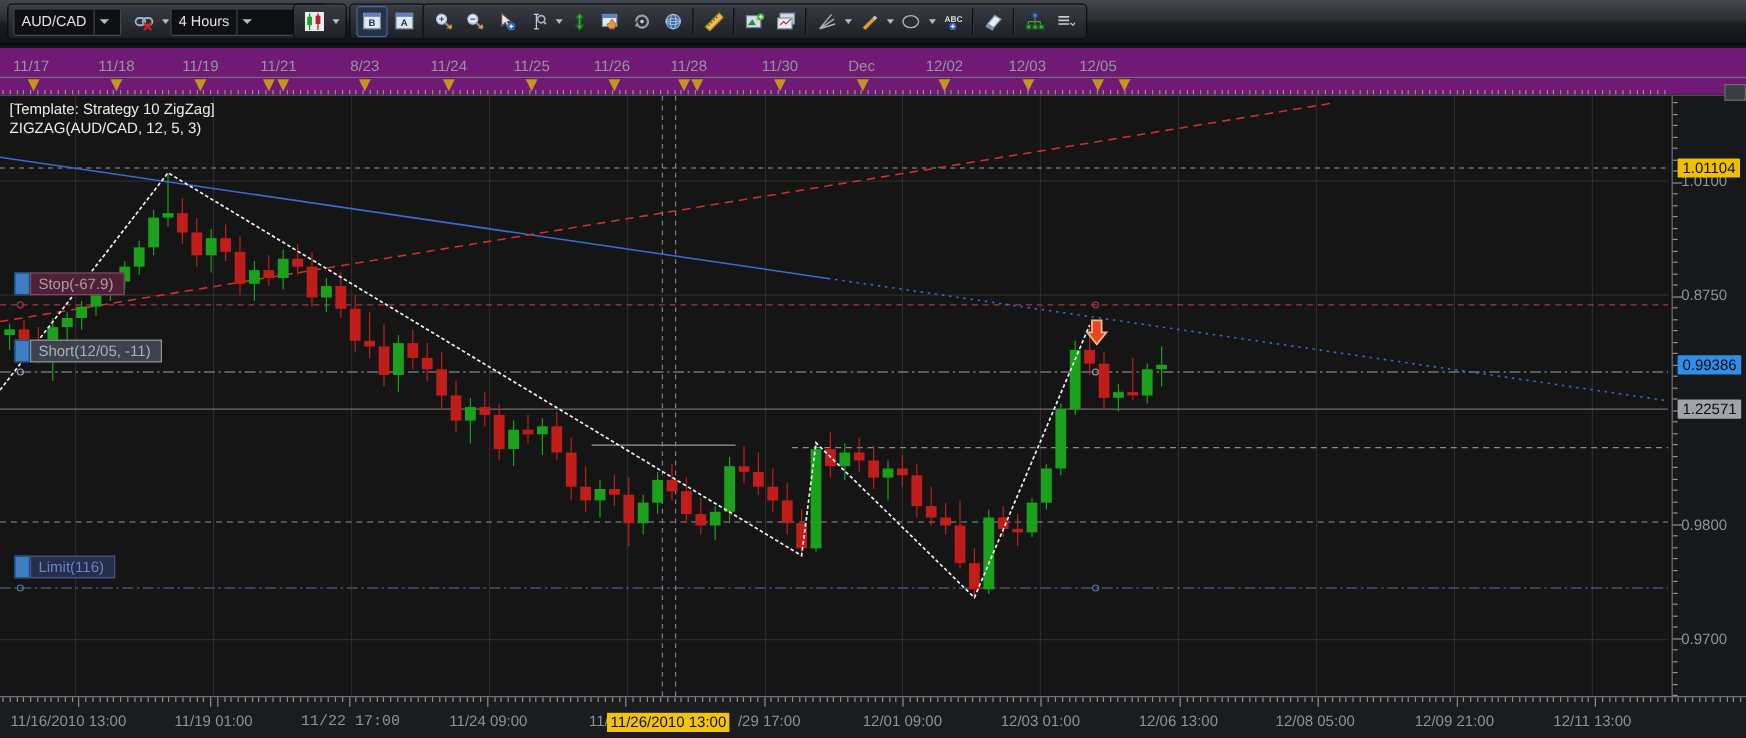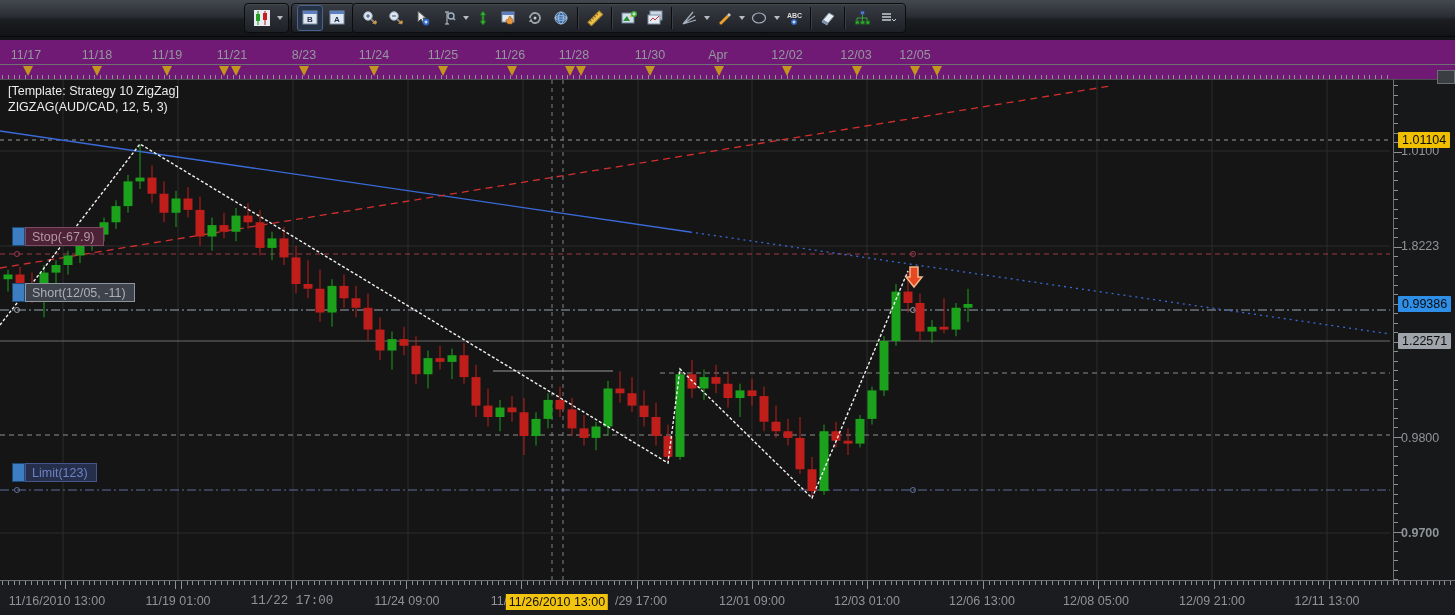--- a/index.html
+++ b/index.html
@@ -60,20 +60,46 @@
   .ttick{position:absolute;top:0;width:1px;background:#8d8f93;}
   .tlabel{position:absolute;top:13px;transform:translateX(-50%);color:#8f9297;font-size:12.5px;white-space:nowrap;}
   .tlabel.hl{background:#f2c40f;color:#111;padding:1px 3px;z-index:3;}
 </style>
 </head>
 <body>
 
 <div id="app">
 
   <div id="toolbar">
+      <div class="tgroup" style="left: 6px;">
+        <div class="combo" style="width: 88px;">
+          <div class="cval">AUD/CAD</div>
+          <div class="cbtn">
+            <span class="caret"></span>
+          </div>
+        </div>
+        <div style="width: 6px;"></div>
+        <div class="tbtn">
+          <svg width="16" height="16" viewBox="0 0 16 16">
+            <rect x="1" y="5" width="8" height="6" rx="3" fill="none" stroke="#9fb2c8" stroke-width="1.6"></rect>
+            <rect x="7" y="5" width="8" height="6" rx="3" fill="none" stroke="#9fb2c8" stroke-width="1.6"></rect>
+            <path d="M8 9 L14 15 M14 9 L8 15" stroke="#d42020" stroke-width="2"></path>
+          </svg>
+        </div>
+        <div class="ddc">
+          <span class="caret"></span>
+        </div>
+        <div class="combo" style="width: 118px;">
+          <div class="cval">4 Hours</div>
+          <div class="cbtn">
+            <span class="caret"></span>
+          </div>
+        </div>
+        <div style="width: 6px;"></div>
+      </div>
       <div class="tgroup" style="left: 244px;">
         <div class="tbtn">
           <svg width="16" height="16" viewBox="0 0 16 16">
             <rect x="0" y="0" width="16" height="16" fill="#e8edf4"></rect>
             <line x1="4" y1="1" x2="4" y2="15" stroke="#1a8a1a"></line>
             <rect x="2" y="4" width="4" height="7" fill="#22a022"></rect>
             <line x1="11" y1="1" x2="11" y2="15" stroke="#b01818"></line>
             <rect x="9" y="3" width="4" height="7" fill="#c42020"></rect>
           </svg>
         </div>
@@ -508,21 +534,21 @@
   <div class="dlabel" style="left: 26px;">11/17</div>
       <div class="dlabel" style="left: 97px;">11/18</div>
       <div class="dlabel" style="left: 167px;">11/19</div>
       <div class="dlabel" style="left: 232px;">11/21</div>
       <div class="dlabel" style="left: 304px;">8/23</div>
       <div class="dlabel" style="left: 374px;">11/24</div>
       <div class="dlabel" style="left: 443px;">11/25</div>
       <div class="dlabel" style="left: 510px;">11/26</div>
       <div class="dlabel" style="left: 574px;">11/28</div>
       <div class="dlabel" style="left: 650px;">11/30</div>
-      <div class="dlabel" style="left: 718px;">Apr</div>
+      <div class="dlabel" style="left: 718px;">Dec</div>
       <div class="dlabel" style="left: 787px;">12/02</div>
       <div class="dlabel" style="left: 856px;">12/03</div>
       <div class="dlabel" style="left: 915px;">12/05</div>
     </div>
 
   <div id="chartwrap">
     <svg id="chartsvg" width="1393" height="501">
         <g stroke="#2c2c2c">
           <line x1="63" y1="0" x2="63" y2="501"></line>
           <line x1="178" y1="0" x2="178" y2="501"></line>
@@ -907,21 +933,21 @@
     <div class="olabel stop" style="left: 12px; top: 147px;">
       <div class="ohandle"></div>
       <div class="obox">Stop(-67.9)</div>
     </div>
     <div class="olabel short" style="left: 12px; top: 203px;">
       <div class="ohandle"></div>
       <div class="obox">Short(12/05, -11)</div>
     </div>
     <div class="olabel limit" style="left: 12px; top: 383px;">
       <div class="ohandle"></div>
-      <div class="obox">Limit(123)</div>
+      <div class="obox">Limit(116)</div>
     </div>
   </div>
 
   <div id="paxis">
       <div class="ptick" style="top: 5px; width: 4px;"></div>
       <div class="ptick" style="top: 15px; width: 4px;"></div>
       <div class="ptick" style="top: 24px; width: 4px;"></div>
       <div class="ptick" style="top: 34px; width: 4px;"></div>
       <div class="ptick" style="top: 43px; width: 4px;"></div>
       <div class="ptick" style="top: 53px; width: 4px;"></div>
@@ -966,23 +992,23 @@
       <div class="ptick" style="top: 423px; width: 4px;"></div>
       <div class="ptick" style="top: 433px; width: 4px;"></div>
       <div class="ptick" style="top: 442px; width: 4px;"></div>
       <div class="ptick" style="top: 452px; width: 8px;"></div>
       <div class="ptick" style="top: 461px; width: 4px;"></div>
       <div class="ptick" style="top: 471px; width: 4px;"></div>
       <div class="ptick" style="top: 480px; width: 4px;"></div>
       <div class="ptick" style="top: 490px; width: 4px;"></div>
       <div class="ptick" style="top: 499px; width: 4px;"></div>
       <div class="plabel" style="top: 71px;">1.0100</div>
-      <div class="plabel" style="top: 166px;">1.8223</div>
+      <div class="plabel" style="top: 166px;">0.8750</div>
       <div class="plabel" style="top: 358px;">0.9800</div>
-      <div class="plabel" style="top: 453px; font-weight: bold;">0.9700</div>
+      <div class="plabel" style="top: 453px;">0.9700</div>
       <div class="pbadge" style="top: 60px; background: rgb(240, 192, 0);">1.01104</div>
       <div class="pbadge" style="top: 224px; background: rgb(46, 143, 232);">0.99386</div>
       <div class="pbadge" style="top: 261px; background: rgb(160, 165, 171);">1.22571</div>
     </div>
   <div id="axcorner"></div>
   <div id="taxis">
       <div class="ttick" style="left: 2px; height: 4px;"></div>
       <div class="ttick" style="left: 8px; height: 4px;"></div>
       <div class="ttick" style="left: 14px; height: 4px;"></div>
       <div class="ttick" style="left: 19px; height: 4px;"></div>

